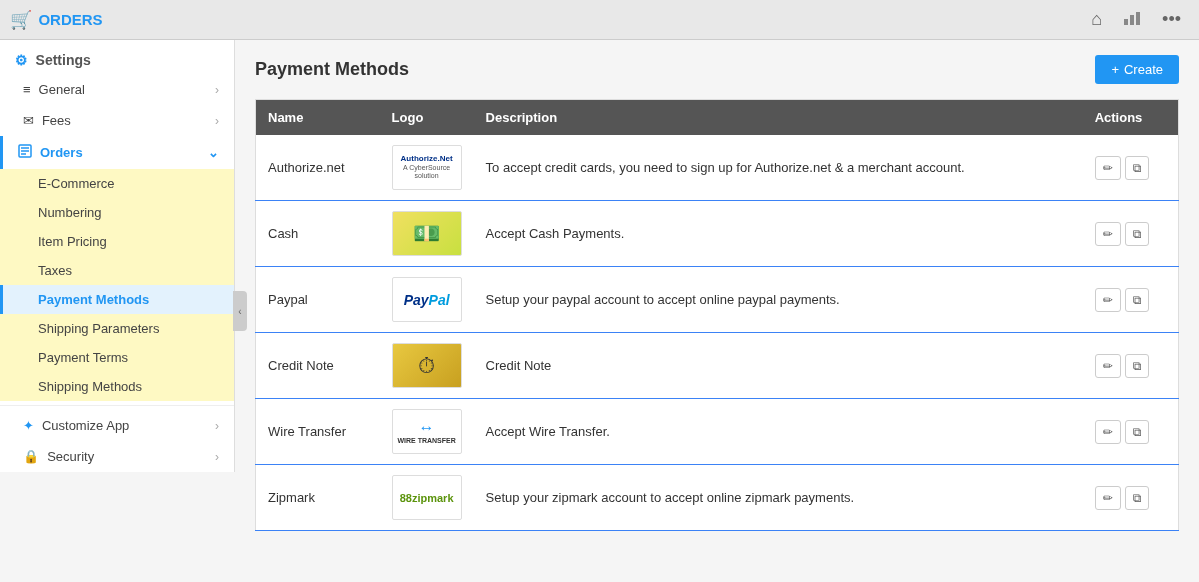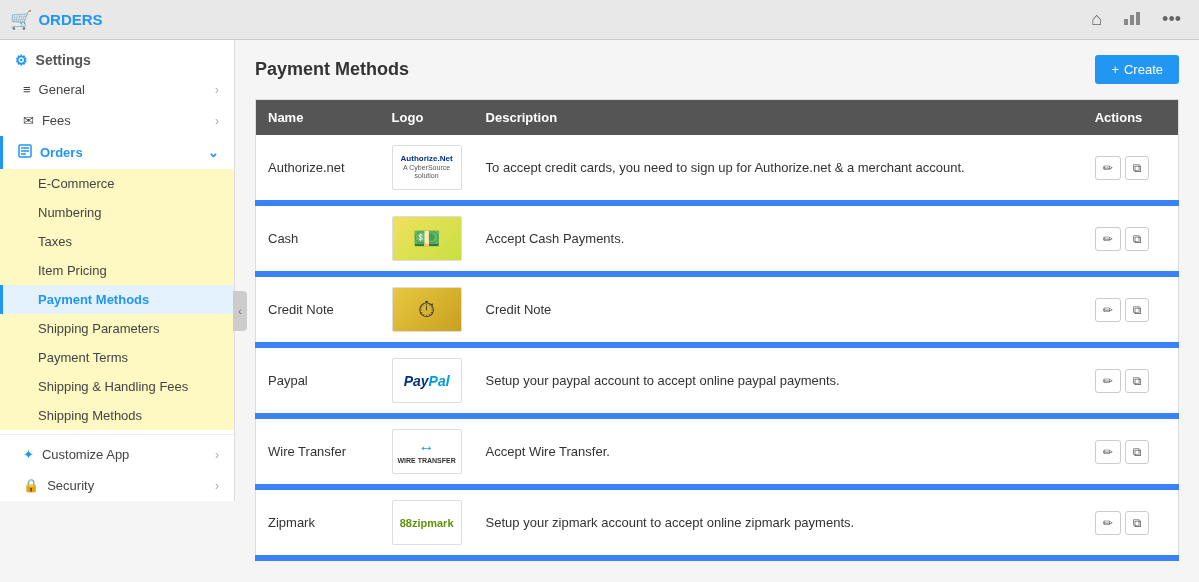--- a/index.html
+++ b/index.html
@@ -210,21 +210,21 @@
       color: white;
       margin-top: 20px;
     }
     .data-table thead th {
       padding: 10px 12px;
       text-align: left;
       font-weight: bold;
       font-size: 13px;
     }
     .data-table tbody tr {
-      border-bottom: 6px solid #3b82f6;
+      border-bottom: 1px solid #3b82f6;
     }
     .data-table td {
       padding: 10px 12px;
       vertical-align: middle;
     }
     .logo-cell {
       width: 90px;
     }
 
     .action-icons {
@@ -299,26 +299,25 @@
               </svg>
           </span>
           <span>Orders</span>
         </div>
         <span class="chevron" style="color:#2196F3;">⌄</span>
       </div>
 
       <div class="sidebar-sub">
         <div class="sidebar-sub-item">E-Commerce</div>
         <div class="sidebar-sub-item">Numbering</div>
+        <div class="sidebar-sub-item">Item Pricing</div>
         <div class="sidebar-sub-item">Taxes</div>
-        <div class="sidebar-sub-item">Item Pricing</div>
         <div class="sidebar-sub-item active">Payment Methods</div>
         <div class="sidebar-sub-item">Shipping Parameters</div>
         <div class="sidebar-sub-item">Payment Terms</div>
-        <div class="sidebar-sub-item">Shipping &amp; Handling Fees</div>
         <div class="sidebar-sub-item">Shipping Methods</div>
       </div>
 
       <hr class="sidebar-divider">
 
       <div class="sidebar-item">
         <div class="item-left">
           <span style="color:#2196F3;">✦</span>
           <span>Customize App</span>
         </div>
@@ -379,40 +378,40 @@
             </td>
     <td>Accept Cash Payments.</td>
     <td>
       <div class="action-icons">
         <button class="action-icon-btn" title="Edit">✏</button>
         <button class="action-icon-btn" title="Copy">⧉</button>
       </div>
     </td>
   </tr>
           <tr>
-    <td>Credit Note</td>
-    <td class="logo-cell">
-              <div style="width:70px;height:45px;border:1px solid #ddd;background:linear-gradient(135deg,#e8c840,#c8a020);display:flex;align-items:center;justify-content:center;font-size:22px;border-radius:2px;">⏱</div>
-            </td>
-    <td>Credit Note</td>
-    <td>
-      <div class="action-icons">
-        <button class="action-icon-btn" title="Edit">✏</button>
-        <button class="action-icon-btn" title="Copy">⧉</button>
-      </div>
-    </td>
-  </tr>
-          <tr>
     <td>Paypal</td>
     <td class="logo-cell">
               <div style="width:70px;height:45px;border:1px solid #ddd;background:#fff;display:flex;align-items:center;justify-content:center;border-radius:2px;">
                 <span style="color:#009cde;font-size:14px;font-weight:bold;font-style:italic;"><span style="color:#003087">Pay</span><span style="color:#009cde">Pal</span></span>
               </div>
             </td>
     <td>Setup your paypal account to accept online paypal payments.</td>
+    <td>
+      <div class="action-icons">
+        <button class="action-icon-btn" title="Edit">✏</button>
+        <button class="action-icon-btn" title="Copy">⧉</button>
+      </div>
+    </td>
+  </tr>
+          <tr>
+    <td>Credit Note</td>
+    <td class="logo-cell">
+              <div style="width:70px;height:45px;border:1px solid #ddd;background:linear-gradient(135deg,#e8c840,#c8a020);display:flex;align-items:center;justify-content:center;font-size:22px;border-radius:2px;">⏱</div>
+            </td>
+    <td>Credit Note</td>
     <td>
       <div class="action-icons">
         <button class="action-icon-btn" title="Edit">✏</button>
         <button class="action-icon-btn" title="Copy">⧉</button>
       </div>
     </td>
   </tr>
           <tr>
     <td>Wire Transfer</td>
     <td class="logo-cell">

